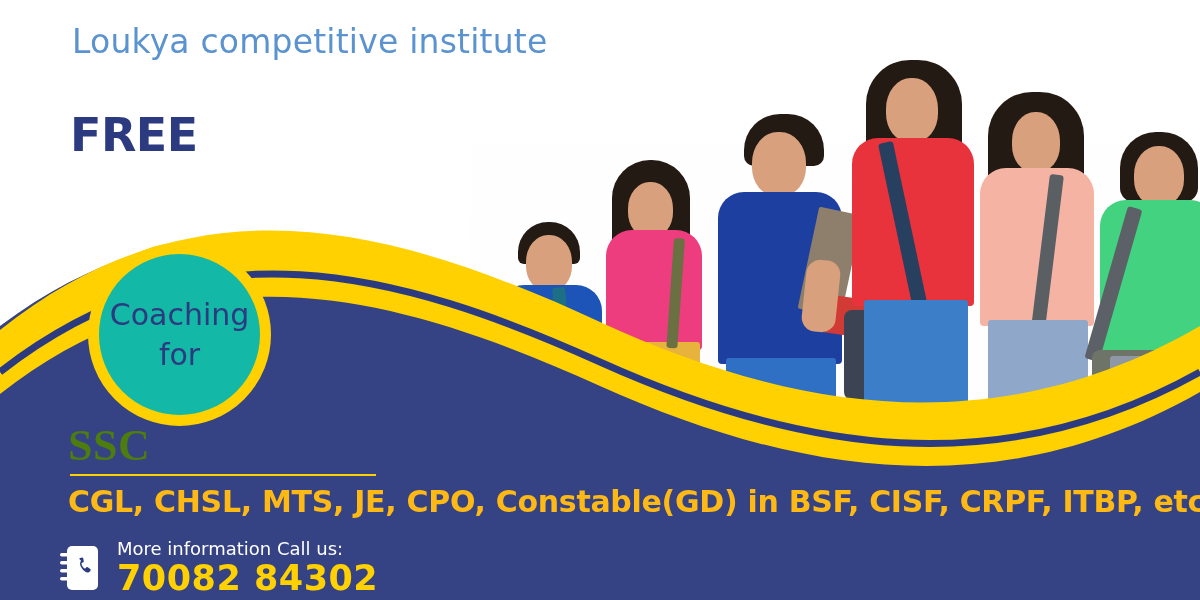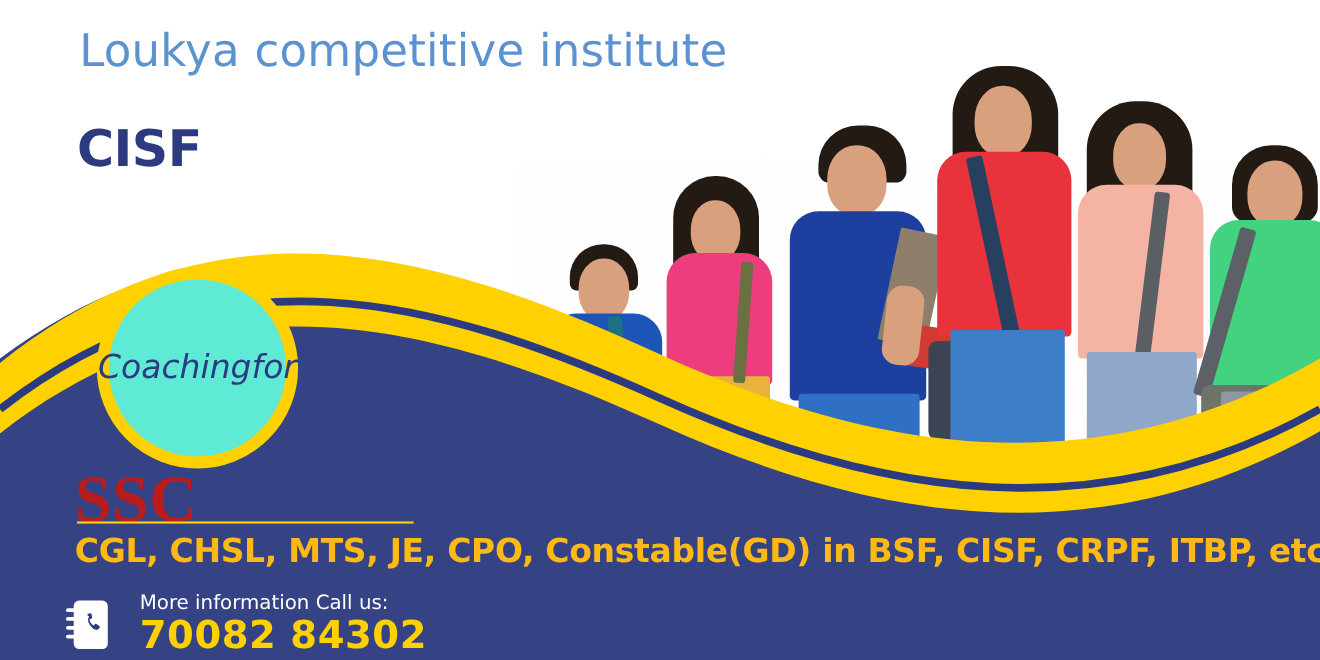--- a/index.html
+++ b/index.html
@@ -33,75 +33,74 @@
   .body{position:absolute;border-radius:26px 26px 4px 4px;}
   .jeans{position:absolute;border-radius:3px;}
   .strap{position:absolute;background:#4a5160;transform-origin:top left;border-radius:3px;}
   .bag{position:absolute;border-radius:8px;background:#3c4352;}
   .arm{position:absolute;border-radius:14px;background:#d8a07c;}
   .book{position:absolute;border-radius:2px;}
 
   
   .brand{
     position:absolute;left:72px;top:22px;
-    font-size:41px;letter-spacing:.2px;
+    font-size:33px;letter-spacing:.2px;
     color:#5b93d0;font-weight:400;
     font-family:"DejaVu Sans",sans-serif;
     white-space:nowrap;
   }
   .free-admission{
     position:absolute;left:70px;top:108px;
     font-size:46px;line-height:54px;
     font-weight:bold;color:#2c3b80;
     letter-spacing:-0.5px;
     font-family:"DejaVu Sans",sans-serif;
   }
 
   
   .wave-svg{position:absolute;left:0;top:0;width:1200px;height:600px;pointer-events:none;}
 
   
   .circle{
     position:absolute;left:88px;top:243px;
     width:183px;height:183px;border-radius:50%;
-    background:#5eead4;
+    background:#14b8a6;
     border:11px solid #ffd100;
     box-sizing:border-box;
-    display:flex;flex-direction:row;
+    display:flex;flex-direction:column;
     align-items:center;justify-content:center;
     z-index:6;
-    font-style:italic;
   }
   .circle span{
     color:#2c3b80;font-size:30px;line-height:40px;
     font-family:"DejaVu Sans",sans-serif;font-weight:500;
   }
 
   
   .ssc{
     position:absolute;left:68px;top:420px;
-    color:#b91c1c;font-size:60px;font-weight:bold;
+    color:#4d7c0f;font-size:44px;font-weight:bold;
     font-family:"Liberation Serif",serif;
     letter-spacing:.5px;z-index:6;
   }
   .rule{
     position:absolute;left:70px;top:474px;
     width:306px;height:2px;background:#ffd100;z-index:6;
   }
   .exams{
     position:absolute;left:68px;top:484px;
     color:#ffb915;font-size:30px;font-weight:bold;
     font-family:"DejaVu Sans",sans-serif;
     letter-spacing:-0.3px;white-space:nowrap;z-index:6;
   }
 
   
   .contact{
     position:absolute;left:58px;top:540px;
-    display:flex;align-items:center;gap:27px;z-index:6;
+    display:flex;align-items:center;gap:17px;z-index:6;
   }
   .phone-icon{
     width:42px;height:48px;position:relative;flex:none;
   }
   .contact-text{display:flex;flex-direction:column;line-height:1;}
   .call-label{
     color:#ffffff;font-size:18px;
     font-family:"DejaVu Sans",sans-serif;margin-bottom:3px;
   }
   .phone-number{
@@ -194,21 +193,21 @@
              L1200,392 C1000,506 800,476 600,386 C400,296 200,238 0,394 Z" fill="#ffd100"></path>
 
     <path d="M0,372 C200,216 400,272 600,362 C800,452 1000,484 1200,372" fill="none" stroke="#2c3b80" stroke-width="7"></path>
 
     <path d="M1200,330 C1060,410 960,446 860,470 L1200,470 Z" fill="#354284" opacity="0"></path>
   </svg>
 
   <div class="brand">Loukya competitive institute</div>
 
   <div class="free-admission">
-    <div>CISF</div>
+    <div>FREE</div>
   </div>
 
   <div class="circle">
     <span>Coaching</span>
     <span>for</span>
   </div>
 
   <div class="ssc">SSC</div>
   <div class="rule"></div>
   <div class="exams">CGL, CHSL, MTS, JE, CPO, Constable(GD) in BSF, CISF, CRPF, ITBP, etc.</div>

